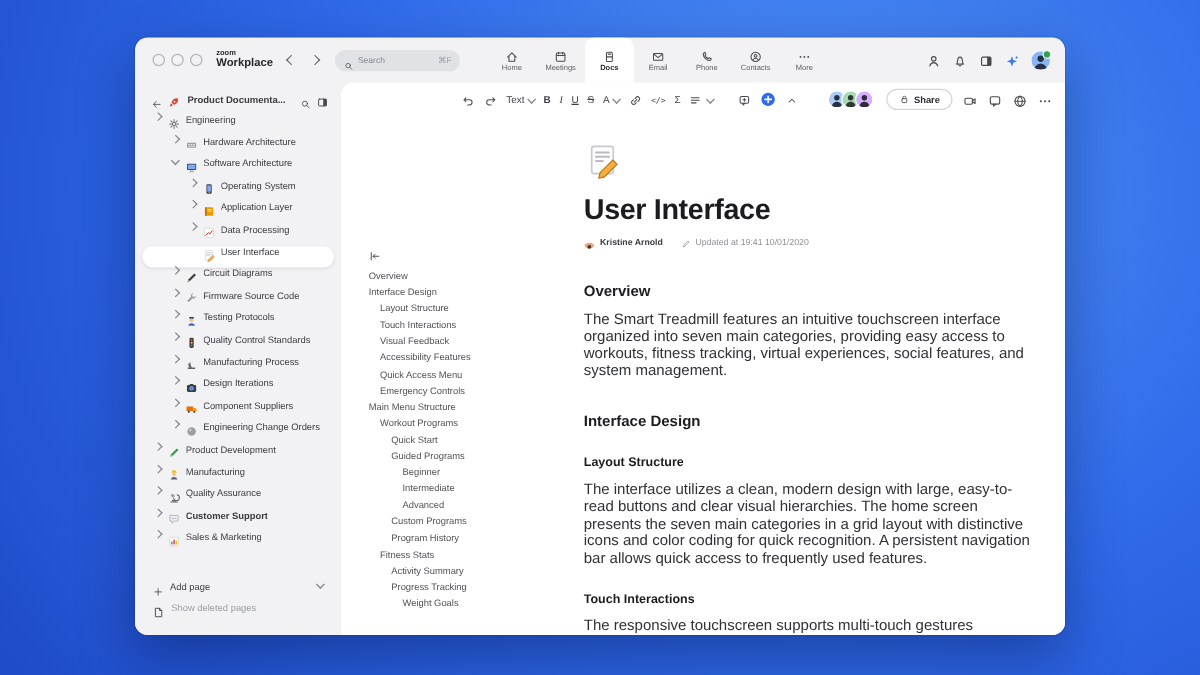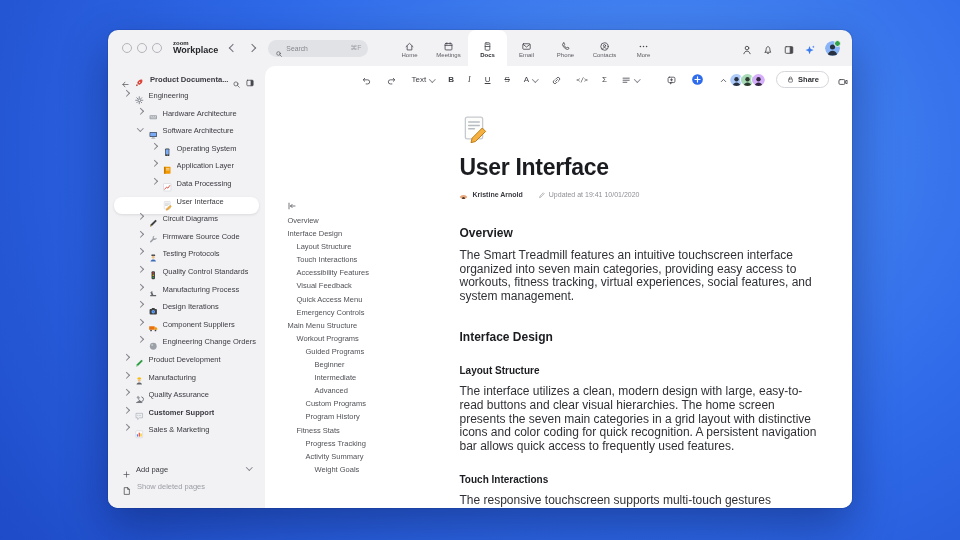--- a/index.html
+++ b/index.html
@@ -53,21 +53,21 @@
   .trow .ic{width:10.5px;height:10.5px;min-width:10.5px}
   .tlabel{font-size:7.5px;color:#3a3b41;white-space:nowrap;overflow:hidden}
   .sbfoot{padding:0 6px 8px 6px}
   .frow{display:flex;align-items:flex-start;gap:5px;height:17.6px;padding-left:8px}
   .frow .ic{width:10px;height:10px}
   .flabel{font-size:7.5px;color:#3a3b41;flex:1}
   .flabel.muted{color:#9b9da3}
   
   .content{flex:1;background:#fff;border-top-left-radius:10px;display:flex;flex-direction:column}
   .toolbar{height:27px;display:flex;align-items:center;padding:0 10px}
-  .tbcenter{display:flex;align-items:center;gap:14px;margin-left:86px}
+  .tbcenter{display:flex;align-items:center;gap:7px;margin-left:86px}
   .tbtn{display:flex;align-items:center;gap:1.5px;color:#3e3f45;min-height:14px}
   .tbtn .ic{width:11px;height:11px;display:inline-block}
   .tbtn .txt{font-size:8px;color:#3e3f45}
   .tbtn .txt.b{font-weight:700}
   .tbtn .txt.i{font-style:italic;font-family:"Liberation Serif",serif}
   .tbtn .txt.u{text-decoration:underline}
   .tbtn .txt.s{text-decoration:line-through}
   .tbtn .txt.code{font-size:6.5px;font-family:"DejaVu Sans Mono",monospace}
   .tbtn.gap{margin-left:12px}
   .aibtn .ic{width:13px;height:13px}
@@ -585,35 +585,36 @@
         <div class="outline">
           <span class="ocollapse"><svg viewBox="0 0 16 16" width="100%" height="100%" fill="none" stroke="#47484e" stroke-width="1.2" stroke-linecap="round" stroke-linejoin="round">
                 <path d="M3.2 3.4v9.2M12.8 8H5.6"></path>
                 <path d="M8.2 5.4 5.6 8l2.6 2.6"></path>
               </svg></span>
           <div id="outline-list">
               <div class="oitem" style="padding-left: 0px;">Overview</div>
               <div class="oitem" style="padding-left: 0px;">Interface Design</div>
               <div class="oitem" style="padding-left: 9px;">Layout Structure</div>
               <div class="oitem" style="padding-left: 9px;">Touch Interactions</div>
+              <div class="oitem" style="padding-left: 9px;">Visual Feedback</div>
               <div class="oitem" style="padding-left: 9px;">Accessibility Features</div>
-              <div class="oitem" style="padding-left: 9px;">Visual Feedback</div>
               <div class="oitem" style="padding-left: 9px;">Quick Access Menu</div>
               <div class="oitem" style="padding-left: 9px;">Emergency Controls</div>
               <div class="oitem" style="padding-left: 0px;">Main Menu Structure</div>
               <div class="oitem" style="padding-left: 9px;">Workout Programs</div>
+              <div class="oitem" style="padding-left: 18px;">Quick Start</div>
               <div class="oitem" style="padding-left: 18px;">Guided Programs</div>
               <div class="oitem" style="padding-left: 27px;">Beginner</div>
               <div class="oitem" style="padding-left: 27px;">Intermediate</div>
               <div class="oitem" style="padding-left: 27px;">Advanced</div>
               <div class="oitem" style="padding-left: 18px;">Custom Programs</div>
               <div class="oitem" style="padding-left: 18px;">Program History</div>
               <div class="oitem" style="padding-left: 9px;">Fitness Stats</div>
+              <div class="oitem" style="padding-left: 18px;">Activity Summary</div>
               <div class="oitem" style="padding-left: 18px;">Progress Tracking</div>
-              <div class="oitem" style="padding-left: 18px;">Activity Summary</div>
               <div class="oitem" style="padding-left: 27px;">Weight Goals</div>
             </div>
         </div>
         <div class="doc">
           <span class="docicon"><svg viewBox="0 0 16 16" width="100%" height="100%" fill="none" stroke="none">
                 <rect x="3.4" y="2.2" width="9.2" height="11.6" rx="1" fill="#fdfdfb" stroke="#c6c9ce" stroke-width=".7"></rect>
                 <path d="M5.2 4.8h5.6M5.2 6.6h5.6M5.2 8.4h3" stroke="#b8bcc2" stroke-width=".8" stroke-linecap="round"></path>
                 <path d="M7 13.4 12.4 8l1.8 1.8-5.4 5.4-2.4.6z" fill="#f5b041" stroke="#b9770e" stroke-width=".5"></path>
               </svg></span>
           <h1 class="doctitle">User Interface</h1>

